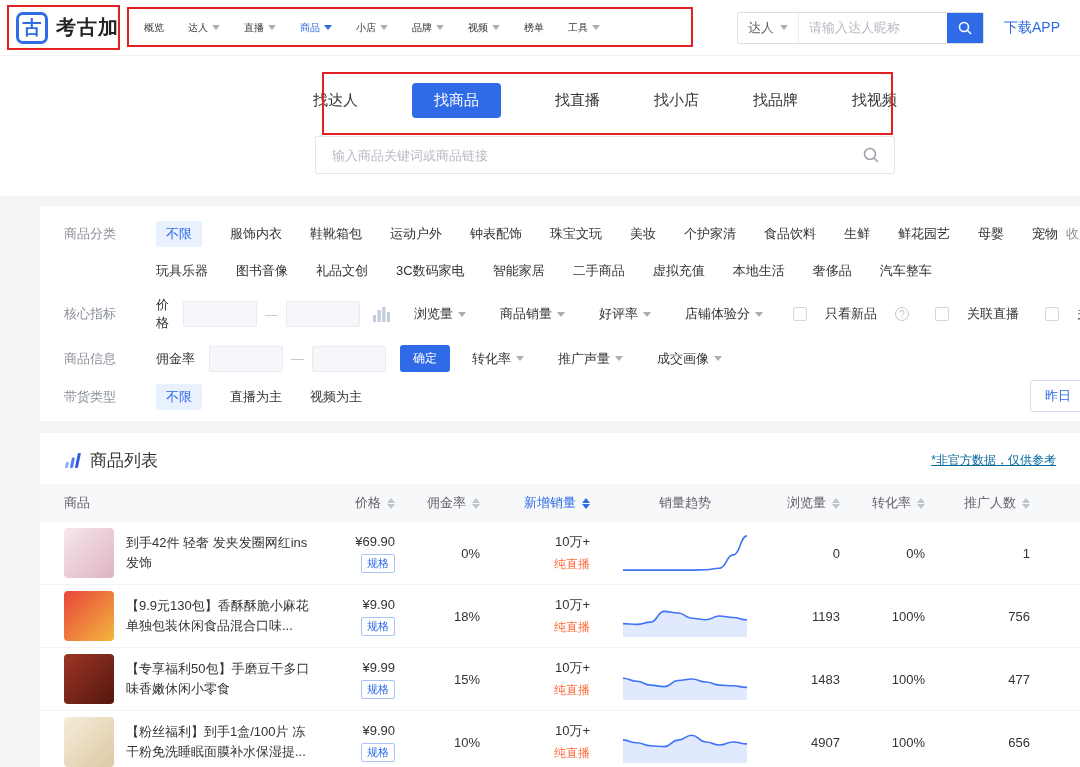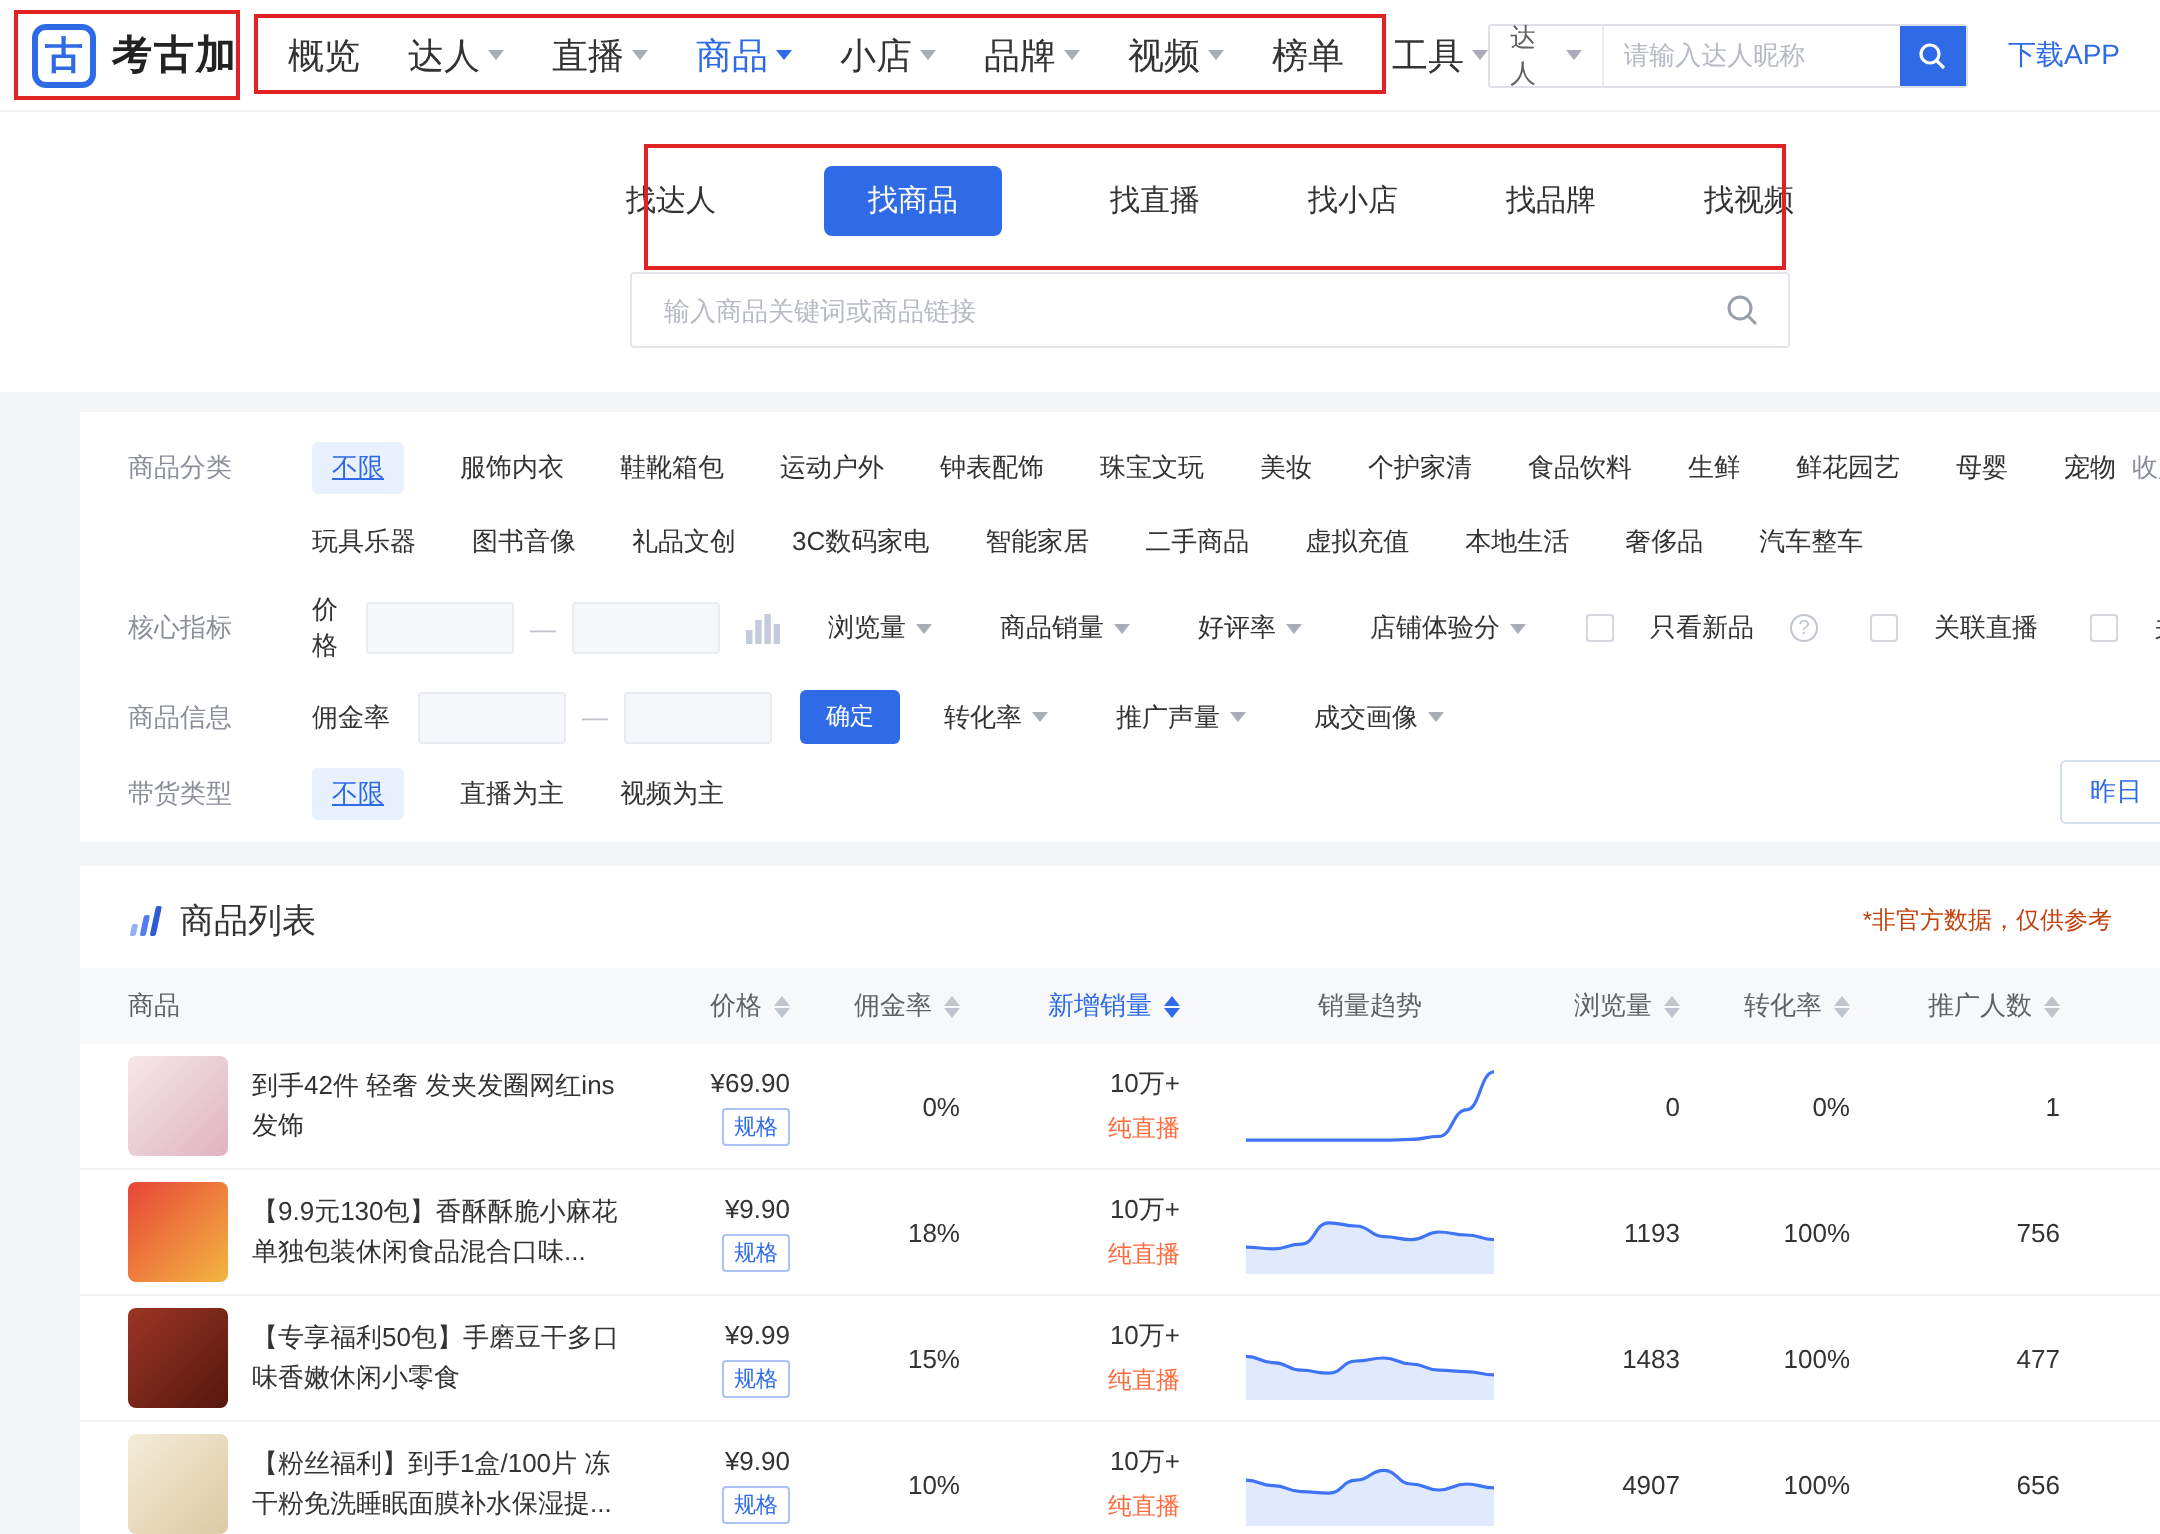--- a/index.html
+++ b/index.html
@@ -20,21 +20,21 @@
 
   
   .topbar{height:56px;background:#fff;display:flex;align-items:center;
     padding:0 12px 0 16px;border-bottom:1px solid #f0f1f3;position:relative;z-index:2;}
   .logo-wrap{display:flex;align-items:center;gap:8px;width:104px;flex-shrink:0;cursor:pointer;}
   .logo-icon{width:32px;height:32px;border:3px solid var(--accent);color:var(--accent);
     border-radius:7px;display:flex;align-items:center;justify-content:center;
     font-size:19px;font-weight:bold;}
   .logo-text{font-size:20px;font-weight:bold;color:#222;letter-spacing:1px;white-space:nowrap;}
   .nav{margin-left:24px;display:flex;gap:24px;align-items:center;}
-  .nav-item{font-size:18px;color:#333;display:flex;align-items:center;gap:4px;cursor:pointer;white-space:nowrap;}
+  .nav-item{font-size:10px;color:#333;display:flex;align-items:center;gap:4px;cursor:pointer;white-space:nowrap;}
   .nav-item.active{color:var(--accent);}
   .caret{width:0;height:0;border:4px solid transparent;border-top:5px solid #a8adb8;display:inline-block;margin-top:4px;}
   .nav-item.active .caret{border-top-color:var(--accent);}
   .header-search{margin-left:auto;display:flex;height:32px;border:1px solid #dcdfe6;border-radius:2px;align-items:stretch;background:#fff;}
   .hs-cat{display:flex;align-items:center;gap:6px;padding:0 10px;font-size:13px;color:#606266;border-right:1px solid #ececec;cursor:pointer;}
   .hs-input{border:none;outline:none;width:148px;padding:0 10px;font-size:13px;}
   .hs-btn{width:36px;background:var(--accent);display:flex;align-items:center;justify-content:center;border:none;cursor:pointer;}
   .download{margin-left:20px;margin-right:8px;font-size:14px;color:var(--accent);text-decoration:none;white-space:nowrap;}
   input::placeholder{color:#b6bac2;}
 
@@ -48,21 +48,21 @@
     display:flex;align-items:center;padding:0 14px;background:#fff;}
   .big-search input{flex:1;border:none;outline:none;font-size:13px;color:#333;}
 
   
   .filter-panel{margin-left:40px;width:1040px;background:#fff;margin-top:10px;
     padding:16px 24px 6px;position:relative;}
   .f-row{display:flex;align-items:center;margin-bottom:13px;font-size:13px;color:#333;position:relative;min-height:24px;}
   .f-label{width:92px;color:var(--gray);flex-shrink:0;}
   .f-opts{display:flex;gap:28px;align-items:center;}
   .f-opt{cursor:pointer;white-space:nowrap;}
-  .f-opt.active{color:var(--accent);background:var(--accent-bg);padding:4px 10px;border-radius:3px;margin:-4px 0;text-decoration:underline;}
+  .f-opt.active{color:var(--accent);background:var(--accent-bg);padding:4px 10px;border-radius:3px;margin:-4px 0;}
   .f-inline{display:flex;align-items:center;}
   .sub-label{margin-right:14px;}
   .mini-input{width:74px;height:26px;background:#F5F7FA;border:1px solid #E8EBF0;border-radius:2px;padding:0 6px;font-size:12px;outline:none;}
   .dash{color:#c0c4cc;margin:0 8px;}
   .hist-icon{margin-left:12px;display:flex;align-items:flex-end;cursor:pointer;}
   .dd-group{display:flex;gap:34px;margin-left:22px;}
   .dd{display:flex;align-items:center;gap:5px;cursor:pointer;white-space:nowrap;}
   .cb-group{display:flex;gap:26px;margin-left:30px;}
   .checkbox{display:flex;align-items:center;gap:18px;cursor:pointer;white-space:nowrap;}
   .cb-box{width:14px;height:14px;border:1px solid #d4d7de;border-radius:2px;background:#fff;flex-shrink:0;}
@@ -72,21 +72,21 @@
     padding:5px 13px;margin-left:14px;cursor:pointer;}
   .collapse-link{position:absolute;right:-36px;top:3px;color:var(--gray);font-size:13px;cursor:pointer;white-space:nowrap;}
   .date-btn{position:absolute;right:-30px;top:-5px;background:#fff;border:1px solid #d6def2;color:var(--accent);
     font-size:13px;padding:6px 14px;border-radius:3px;cursor:pointer;white-space:nowrap;}
 
   
   .list-panel{margin-left:40px;width:1040px;background:#fff;margin-top:12px;padding-top:16px;height:420px;}
   .list-head{display:flex;align-items:center;padding:0 24px;}
   .list-icon{display:flex;align-items:flex-end;}
   .list-title{font-size:17px;font-weight:normal;color:#333;margin-left:8px;}
-  .disclaimer{margin-left:auto;font-size:12px;color:#c2410c;}
+  .disclaimer{margin-left:auto;font-size:12px;color:#0369a1;text-decoration:underline;}
   .table-header{display:grid;grid-template-columns:var(--cols);height:38px;align-items:center;
     background:#F7F8FA;margin-top:12px;font-size:13px;color:#606266;}
   .th{display:flex;align-items:center;justify-content:flex-end;padding-right:20px;gap:2px;white-space:nowrap;}
   .th.col-product{justify-content:flex-start;padding-left:24px;}
   .th.col-trend{justify-content:center;padding-right:0;}
   .th.active{color:var(--accent);}
   .sort{display:flex;flex-direction:column;gap:1px;margin-left:4px;cursor:pointer;}
   .sort i{width:0;height:0;border-left:4px solid transparent;border-right:4px solid transparent;display:block;}
   .sort .up{border-bottom:5px solid #c0c4cc;}
   .sort .dn{border-top:5px solid #c0c4cc;}

